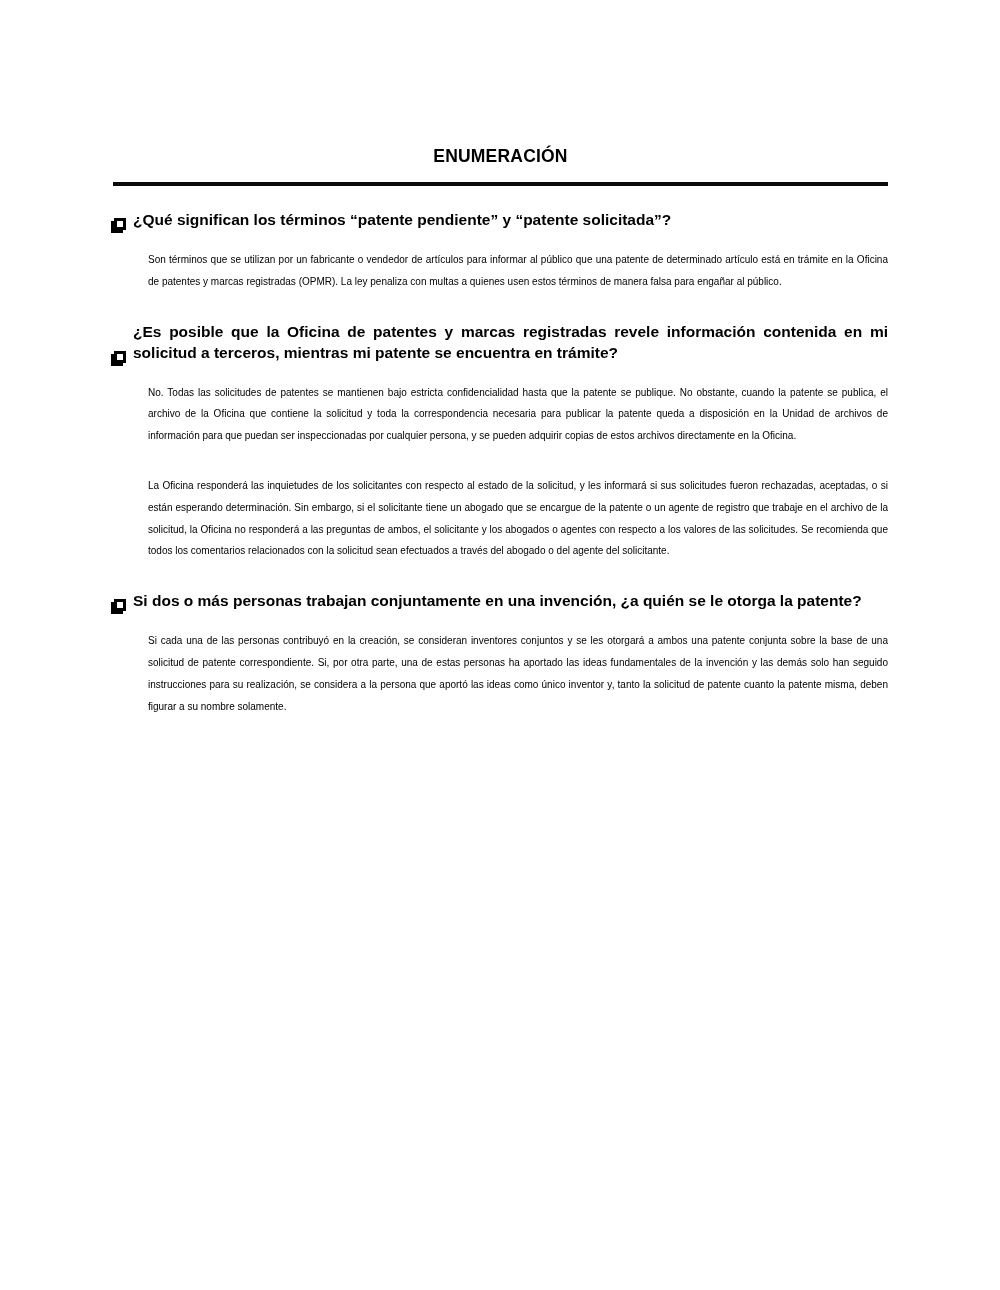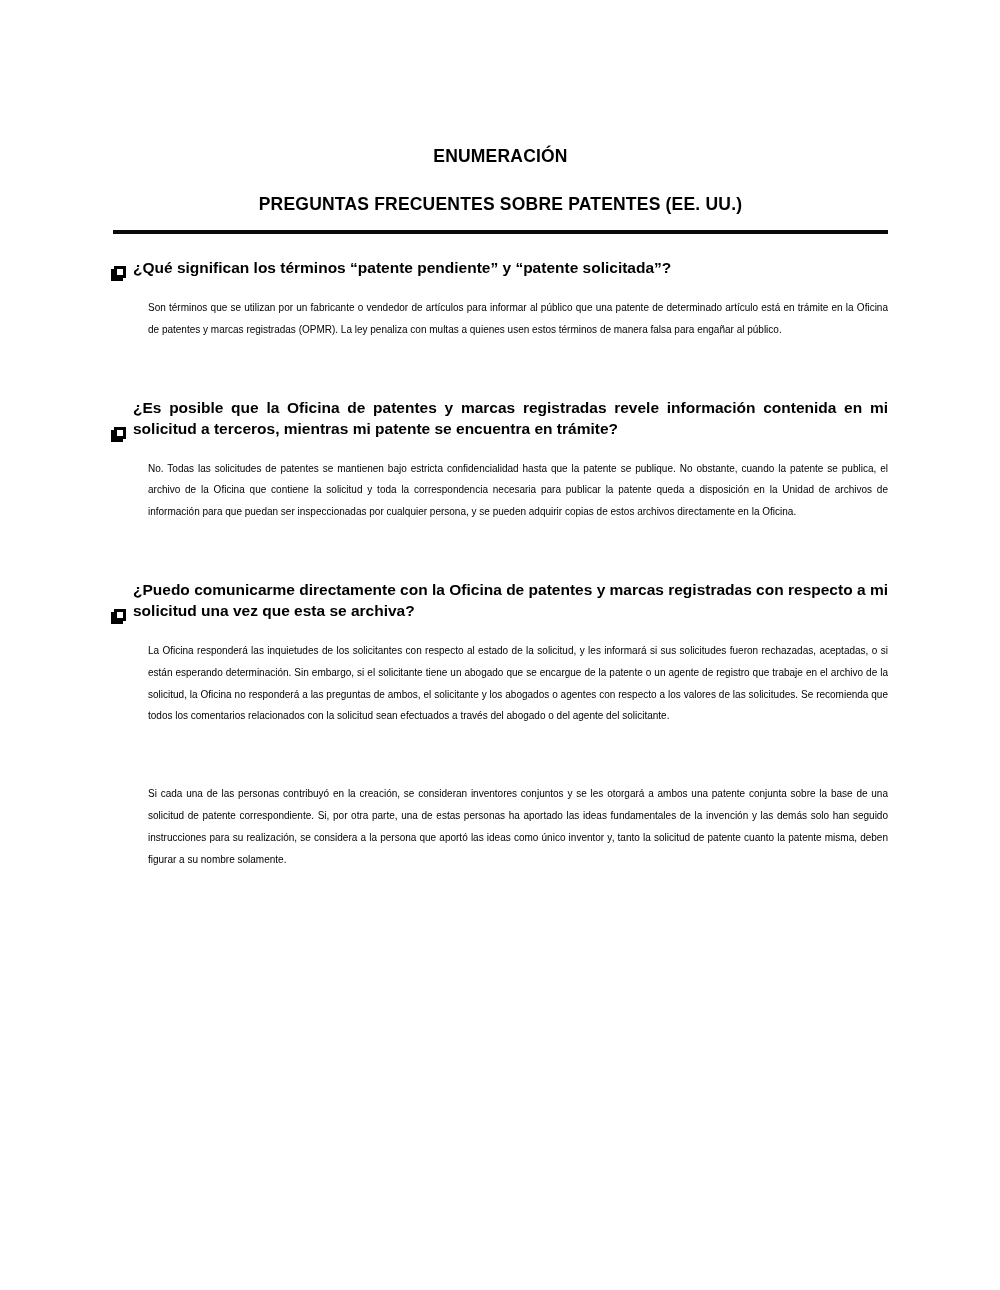--- a/index.html
+++ b/index.html
@@ -32,21 +32,21 @@
     font-size: 17.5px;
     font-weight: 700;
     letter-spacing: 0.2px;
   }
   .title-rule {
     margin-top: 15px;
     height: 4px;
     background: #0a0a0a;
     border: none;
   }
-  .qa { margin-top: 56px; }
+  .qa { margin-top: 28px; }
   .qa.first { margin-top: 23px; }
   .q-row {
     display: flex;
     align-items: flex-end;
     gap: 7px;
   }
   .bullet {
     flex: 0 0 auto;
     width: 12px;
     height: 12px;
@@ -71,47 +71,46 @@
     line-height: 21.8px;
     text-align: justify;
   }
 </style>
 </head>
 <body>
 
 <div class="page">
 
   <h1 class="doc-title">ENUMERACIÓN</h1>
-  <h2 class="doc-subtitle">PREGUNTAS FRECUENTES SOBRE PATENTES (EE. UU.)</h2>
   <div class="title-rule"></div>
 
   <section class="qa first">
     <div class="q-row">
       <span class="bullet"></span>
       <h3 class="question">¿Qué significan los términos “patente pendiente” y “patente solicitada”?</h3>
     </div>
     <p class="answer">Son términos que se utilizan por un fabricante o vendedor de artículos para informar al público que una patente de determinado artículo está en trámite en la Oficina de patentes y marcas registradas (OPMR). La ley penaliza con multas a quienes usen estos términos de manera falsa para engañar al público.</p>
   </section>
 
   <section class="qa">
     <div class="q-row">
       <span class="bullet"></span>
       <h3 class="question">¿Es posible que la Oficina de patentes y marcas registradas revele información contenida en mi solicitud a terceros, mientras mi patente se encuentra en trámite?</h3>
     </div>
     <p class="answer">No. Todas las solicitudes de patentes se mantienen bajo estricta confidencialidad hasta que la patente se publique. No obstante, cuando la patente se publica, el archivo de la Oficina que contiene la solicitud y toda la correspondencia necesaria para publicar la patente queda a disposición en la Unidad de archivos de información para que puedan ser inspeccionadas por cualquier persona, y se pueden adquirir copias de estos archivos directamente en la Oficina.</p>
   </section>
 
   <section class="qa">
-    <div class="q-row">
-      <span class="bullet"></span>
-      <h3 class="question">¿Puedo comunicarme directamente con la Oficina de patentes y marcas registradas con respecto a mi solicitud una vez que esta se archiva?</h3>
-    </div>
     <p class="answer">La Oficina responderá las inquietudes de los solicitantes con respecto al estado de la solicitud, y les informará si sus solicitudes fueron rechazadas, aceptadas, o si están esperando determinación. Sin embargo, si el solicitante tiene un abogado que se encargue de la patente o un agente de registro que trabaje en el archivo de la solicitud, la Oficina no responderá a las preguntas de ambos, el solicitante y los abogados o agentes con respecto a los valores de las solicitudes. Se recomienda que todos los comentarios relacionados con la solicitud sean efectuados a través del abogado o del agente del solicitante.</p>
   </section>
 
   <section class="qa">
   </section>
 
   <section class="qa">
+    <div class="q-row">
+      <span class="bullet"></span>
+      <h3 class="question">Si dos o más personas trabajan conjuntamente en una invención, ¿a quién se le otorga la patente?</h3>
+    </div>
     <p class="answer">Si cada una de las personas contribuyó en la creación, se consideran inventores conjuntos y se les otorgará a ambos una patente conjunta sobre la base de una solicitud de patente correspondiente. Si, por otra parte, una de estas personas ha aportado las ideas fundamentales de la invención y las demás solo han seguido instrucciones para su realización, se considera a la persona que aportó las ideas como único inventor y, tanto la solicitud de patente cuanto la patente misma, deben figurar a su nombre solamente.</p>
   </section>
 
 </div>
 
 </body></html>

